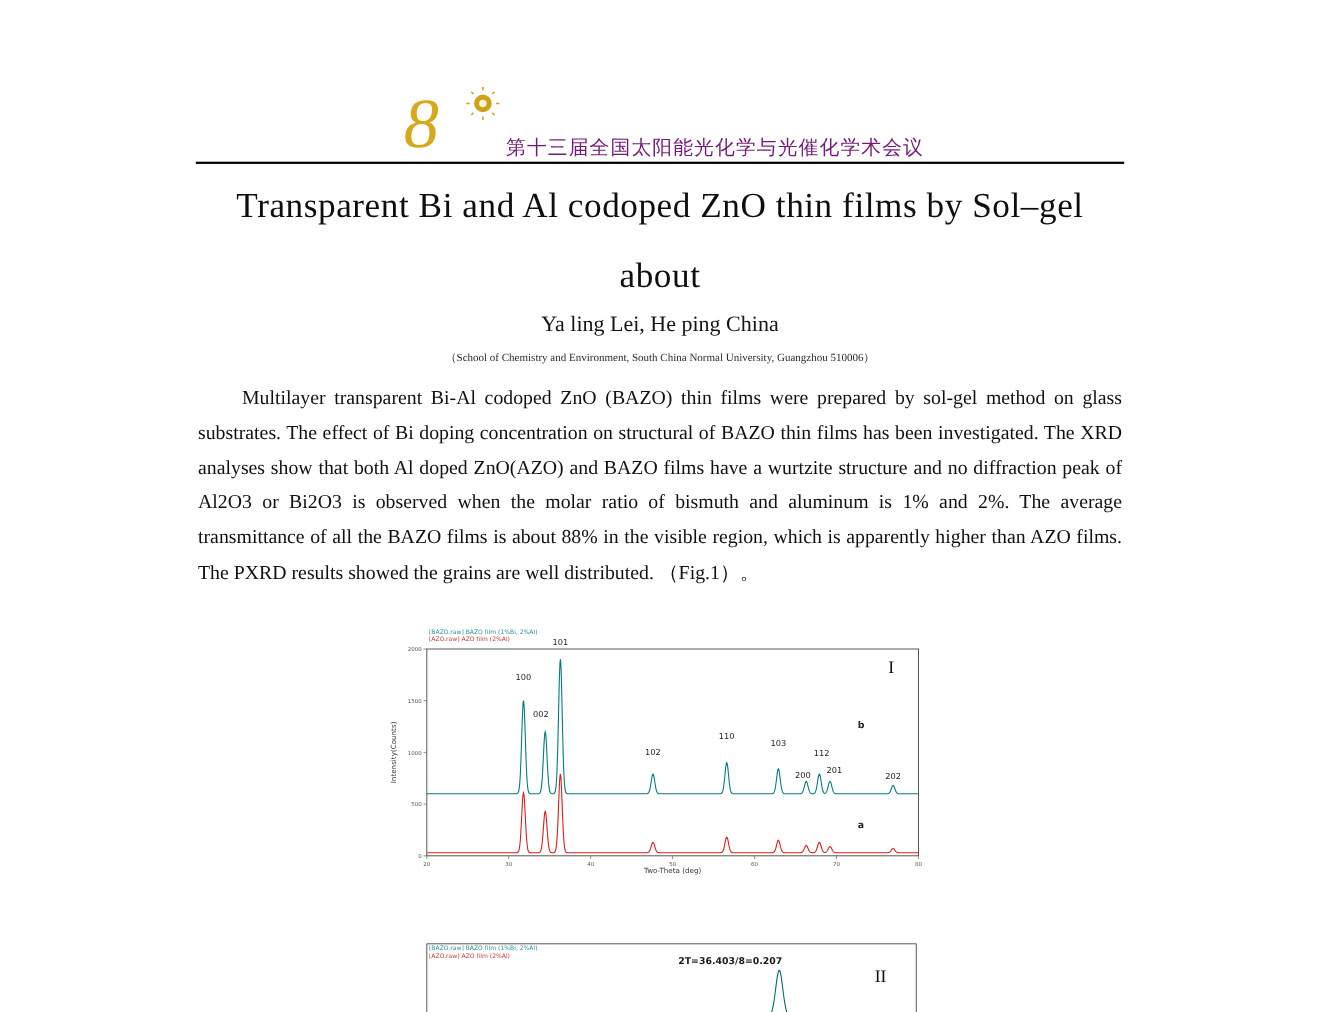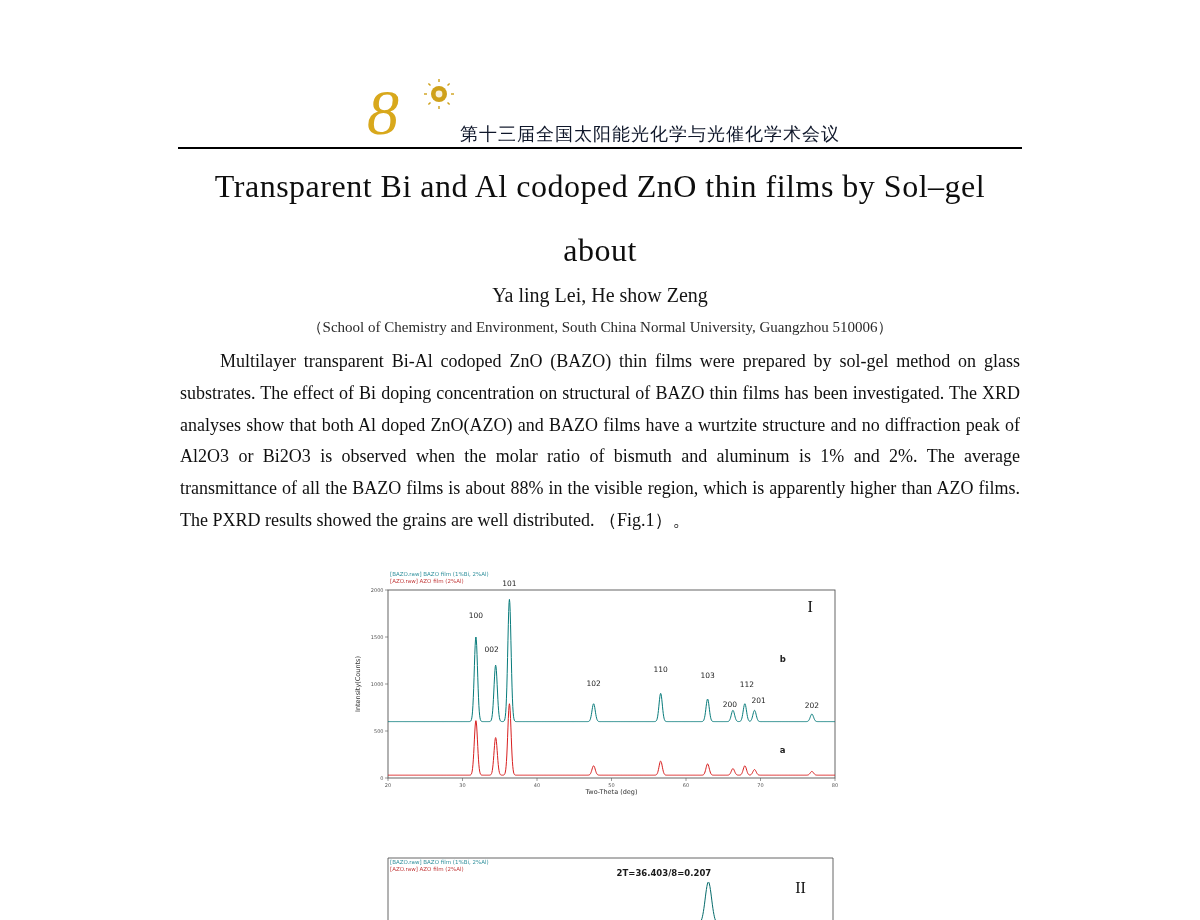--- a/index.html
+++ b/index.html
@@ -11,38 +11,38 @@
     font-family:"Liberation Serif", serif;
     color:#121212;
   }
   .page { position:absolute; inset:0; }
 
   
   .logo { position:absolute; left:365px; top:78px; width:100px; height:64px; }
   .conf-title {
     position:absolute; left:460px; top:122px; width:560px;
     font-family:"DejaVu Sans", sans-serif;
-    font-size:18px; letter-spacing:1px; color:#0f172a;
+    font-size:18px; letter-spacing:1px; color:#701a75;
   }
   .rule { position:absolute; left:178px; top:147px; width:844px; height:2px; background:#000; }
 
   
   .title-line {
     position:absolute; left:0; width:1200px; text-align:center;
     font-size:32px; font-weight:400; letter-spacing:0.5px; color:#0e0e0e;
   }
   .title-line.l1 { top:168px; }
   .title-line.l2 { top:232px; }
   .authors {
     position:absolute; left:0; top:284px; width:1200px; text-align:center;
     font-size:20px; color:#141414;
   }
   .affiliation {
     position:absolute; left:0; top:318px; width:1200px; text-align:center;
-    font-size:15px; color:#2a2a2a;
+    font-size:10px; color:#2a2a2a;
   }
 
   
   .abstract {
     position:absolute; left:180px; top:346px; width:840px;
     font-size:18px; line-height:31.8px; text-align:justify;
     text-indent:40px; color:#101010;
   }
 
   
@@ -81,21 +81,21 @@
           <line x1="82.5" y1="7.5" x2="84.6" y2="5.4"></line>
         </g>
       </g>
     </svg>
   </div>
   <div class="conf-title">第十三届全国太阳能光化学与光催化学术会议</div>
   <div class="rule"></div>
 
   <div class="title-line l1">Transparent Bi and Al codoped ZnO thin films by Sol–gel</div>
   <div class="title-line l2">about</div>
-  <div class="authors">Ya ling Lei, He show Zeng</div>
+  <div class="authors">Ya ling Lei, He ping China</div>
   <div class="affiliation">（School of Chemistry and Environment, South China Normal University, Guangzhou 510006）</div>
 
   <p class="abstract">Multilayer transparent Bi-Al codoped ZnO (BAZO) thin films were prepared by sol-gel method on glass substrates. The effect of Bi doping concentration on structural of BAZO thin films has been investigated. The XRD analyses show that both Al doped ZnO(AZO) and BAZO films have a wurtzite structure and no diffraction peak of Al2O3 or Bi2O3 is observed when the molar ratio of bismuth and aluminum is 1% and 2%. The average transmittance of all the BAZO films is about 88% in the visible region, which is apparently higher than AZO films. The PXRD results showed the grains are well distributed. （Fig.1）。</p>
 
   <figure class="fig" id="fig1">
     <svg id="fig1-svg">
         <rect x="38" y="20" width="447" height="188" fill="#fff" stroke="#555" stroke-width="0.9"></rect>
         <line x1="38" y1="208" x2="38" y2="211" stroke="#555" stroke-width="0.6"></line>
         <text x="38" y="217" text-anchor="middle" class="tick">20</text>
         <line x1="112.5" y1="208" x2="112.5" y2="211" stroke="#555" stroke-width="0.6"></line>

